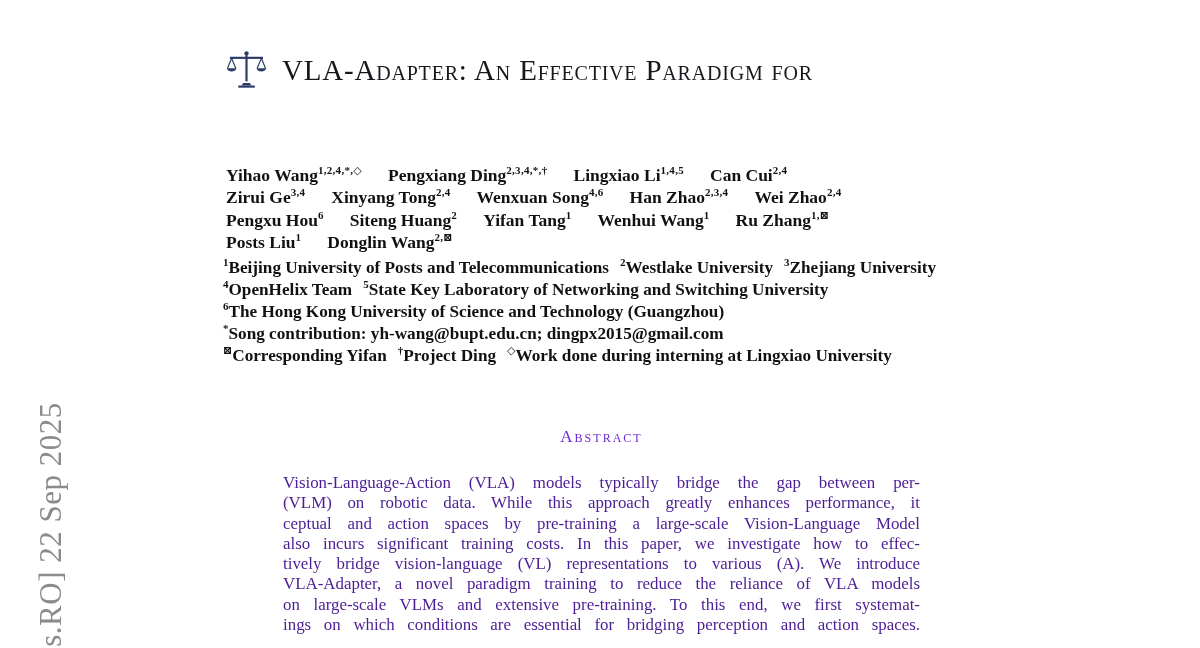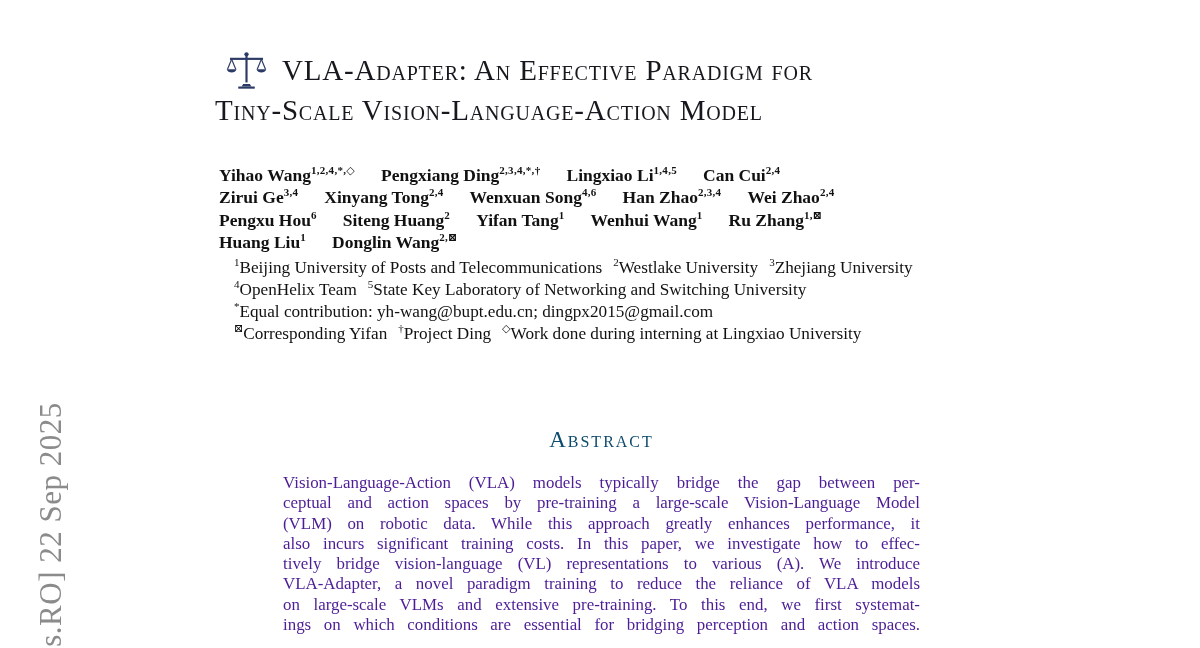--- a/index.html
+++ b/index.html
@@ -17,41 +17,41 @@
     transform:rotate(-90deg); transform-origin:left top;
     font-size:31px; line-height:36px; color:#8b8b8b;
     white-space:nowrap; letter-spacing:0.5px;
   }
 
   
   .title-block { position:absolute; left:215px; top:50px; width:800px; }
   .title-line {
     font-variant:small-caps; font-size:29px; line-height:40px;
     letter-spacing:0.8px; color:#17171d; font-weight:500;
-    display:flex; align-items:center;
+    display:flex; 
   }
   .title-icon { width:41px; height:38px; margin-left:11px; margin-right:15px; flex:0 0 auto; }
 
   
-  .author-block { position:absolute; left:219px; top:164px; width:780px; }
+  .author-block { position:absolute; left:226px; top:164px; width:780px; }
   .author-line { font-size:17.5px; line-height:22.3px; font-weight:bold; white-space:nowrap; }
   .author + .author { margin-left:26px; }
   .author .sup { font-size:11px; font-weight:bold; vertical-align:super; line-height:0; letter-spacing:0.3px; }
 
   
-  .affil-block { position:absolute; left:234px; top:257px; width:790px; }
+  .affil-block { position:absolute; left:223px; top:257px; width:790px;font-weight:bold; }
   .affil-line { font-size:17.2px; line-height:22px; white-space:nowrap; }
   .seg + .seg { margin-left:11px; }
   .seg .sup { font-size:11px; vertical-align:super; line-height:0; }
 
   
   .abstract-heading {
     position:absolute; left:283px; top:427px; width:637px;
-    text-align:center; font-variant:small-caps; font-size:23px;
-    letter-spacing:2px; color:#0c4a6e;
+    text-align:center; font-variant:small-caps; font-size:17px;
+    letter-spacing:2px; color:#6d28d9;
   }
   .abstract-body { position:absolute; left:283px; top:473px; width:637px; }
   .abs-line {
     font-size:16.9px; line-height:20.3px; height:20.3px;
     text-align:justify; text-align-last:justify;
     white-space:normal; overflow:visible; color:#4c1d95;
   }
 </style>
 </head>
 <body>
@@ -72,45 +72,43 @@
           <path d="M0 22 a6.5 6.5 0 0 0 12 0 Z" stroke-width="0"></path>
           <path d="M42 10 L37 22" fill="none" stroke-width="1.4"></path>
           <path d="M42 10 L47 22" fill="none" stroke-width="1.4"></path>
           <path d="M36 22 a6.5 6.5 0 0 0 12 0 Z" stroke-width="0"></path>
           <path d="M20 40 L28 40 L30 43 L18 43 Z" stroke-width="0"></path>
           <rect x="14" y="43" width="20" height="2.6" stroke-width="0"></rect>
         </g>
       </svg>
       <span>VLA-Adapter: An Effective Paradigm for</span>
     </div>
-    <div class="title-line">
-      <span>Tiny-Scale Vision-Language-Action Model</span>
-    </div>
   </div>
 
   <div class="author-block">
       <div class="author-line"><span class="author"><span class="nm">Yihao Wang</span><sup class="sup">1,2,4,*,◇</sup></span><span class="author"><span class="nm">Pengxiang Ding</span><sup class="sup">2,3,4,*,†</sup></span><span class="author"><span class="nm">Lingxiao Li</span><sup class="sup">1,4,5</sup></span><span class="author"><span class="nm">Can Cui</span><sup class="sup">2,4</sup></span></div>
       <div class="author-line"><span class="author"><span class="nm">Zirui Ge</span><sup class="sup">3,4</sup></span><span class="author"><span class="nm">Xinyang Tong</span><sup class="sup">2,4</sup></span><span class="author"><span class="nm">Wenxuan Song</span><sup class="sup">4,6</sup></span><span class="author"><span class="nm">Han Zhao</span><sup class="sup">2,3,4</sup></span><span class="author"><span class="nm">Wei Zhao</span><sup class="sup">2,4</sup></span></div>
       <div class="author-line"><span class="author"><span class="nm">Pengxu Hou</span><sup class="sup">6</sup></span><span class="author"><span class="nm">Siteng Huang</span><sup class="sup">2</sup></span><span class="author"><span class="nm">Yifan Tang</span><sup class="sup">1</sup></span><span class="author"><span class="nm">Wenhui Wang</span><sup class="sup">1</sup></span><span class="author"><span class="nm">Ru Zhang</span><sup class="sup">1,⊠</sup></span></div>
-      <div class="author-line"><span class="author"><span class="nm">Huang Liu</span><sup class="sup">1</sup></span><span class="author"><span class="nm">Donglin Wang</span><sup class="sup">2,⊠</sup></span></div>
+      <div class="author-line"><span class="author"><span class="nm">Posts Liu</span><sup class="sup">1</sup></span><span class="author"><span class="nm">Donglin Wang</span><sup class="sup">2,⊠</sup></span></div>
     </div>
 
   <div class="affil-block">
       <div class="affil-line"><span class="seg"><sup class="sup">1</sup><span class="tx">Beijing University of Posts and Telecommunications</span></span><span class="seg"><sup class="sup">2</sup><span class="tx">Westlake University</span></span><span class="seg"><sup class="sup">3</sup><span class="tx">Zhejiang University</span></span></div>
       <div class="affil-line"><span class="seg"><sup class="sup">4</sup><span class="tx">OpenHelix Team</span></span><span class="seg"><sup class="sup">5</sup><span class="tx">State Key Laboratory of Networking and Switching University</span></span></div>
-      <div class="affil-line"><span class="seg"><sup class="sup">*</sup><span class="tx">Equal contribution: yh-wang@bupt.edu.cn; dingpx2015@gmail.com</span></span></div>
+      <div class="affil-line"><span class="seg"><sup class="sup">6</sup><span class="tx">The Hong Kong University of Science and Technology (Guangzhou)</span></span></div>
+      <div class="affil-line"><span class="seg"><sup class="sup">*</sup><span class="tx">Song contribution: yh-wang@bupt.edu.cn; dingpx2015@gmail.com</span></span></div>
       <div class="affil-line"><span class="seg"><sup class="sup">⊠</sup><span class="tx">Corresponding Yifan</span></span><span class="seg"><sup class="sup">†</sup><span class="tx">Project Ding</span></span><span class="seg"><sup class="sup">◇</sup><span class="tx">Work done during interning at Lingxiao University</span></span></div>
     </div>
 
   <div class="abstract-heading">Abstract</div>
 
   <div class="abstract-body">
       <div class="abs-line">Vision-Language-Action (VLA) models typically bridge the gap between per-</div>
+      <div class="abs-line">(VLM) on robotic data. While this approach greatly enhances performance, it</div>
       <div class="abs-line">ceptual and action spaces by pre-training a large-scale Vision-Language Model</div>
-      <div class="abs-line">(VLM) on robotic data. While this approach greatly enhances performance, it</div>
       <div class="abs-line">also incurs significant training costs. In this paper, we investigate how to effec-</div>
       <div class="abs-line">tively bridge vision-language (VL) representations to various (A). We introduce</div>
       <div class="abs-line">VLA-Adapter, a novel paradigm training to reduce the reliance of VLA models</div>
       <div class="abs-line">on large-scale VLMs and extensive pre-training. To this end, we first systemat-</div>
       <div class="abs-line">ings on which conditions are essential for bridging perception and action spaces.</div>
     </div>
 
 </div>
 
 </body></html>

